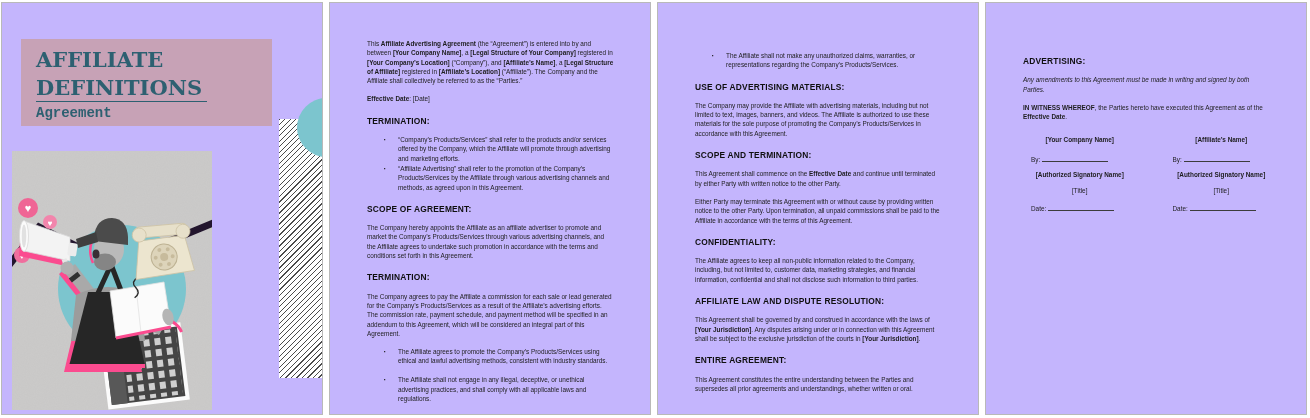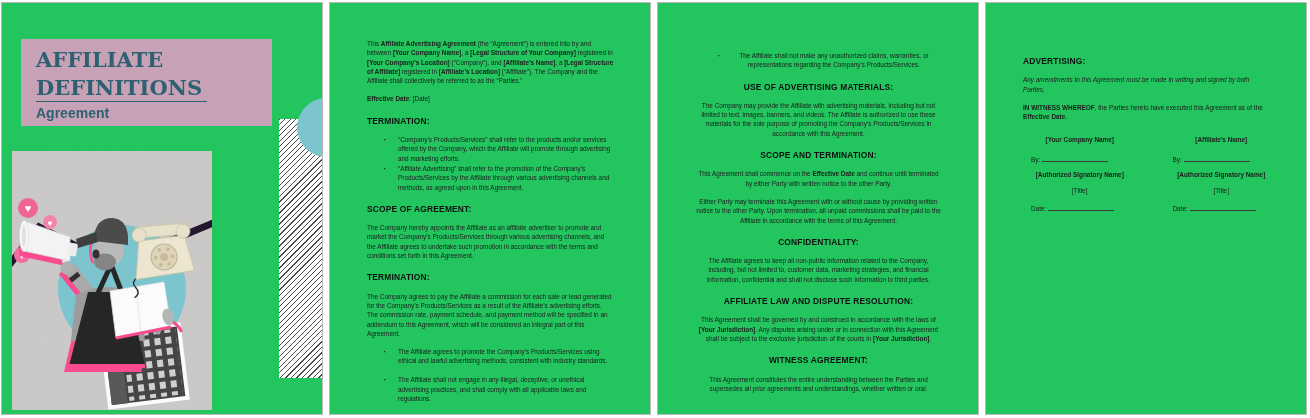--- a/index.html
+++ b/index.html
@@ -1,39 +1,39 @@
 <!DOCTYPE html>
 <html style="--banner-pink: #c7a2b6; --title-teal: #2d6071; --circle-teal: #7cc5ce; --accent-pink: #fb4b8f;"><head>
 <meta charset="utf-8">
 <style>
   html,body{margin:0;padding:0;background:#fff;}
   body{width:1310px;height:418px;overflow:hidden;font-family:"Liberation Sans",sans-serif;}
   .pages{display:flex;gap:6px;padding:2px 0 0 1px;align-items:flex-start;}
   .page{box-sizing:border-box;flex:0 0 auto;width:322px;height:413px;border:1px solid #b9b9b9;
-        background:#22c55e;position:relative;overflow:hidden;}
+        background:#c4b5fd;position:relative;overflow:hidden;}
 
   
   .cover-banner{position:absolute;left:19px;top:36px;width:251px;height:87px;
                 background:var(--banner-pink);padding:7px 0 0 15px;box-sizing:border-box;}
   .cover-title{font-family:"DejaVu Serif",serif;font-weight:bold;color:var(--title-teal);
                font-size:21px;line-height:28px;}
   .cover-title .underlined{display:inline-block;border-bottom:1.6px solid var(--title-teal);
                padding:0 5px 1px 0;line-height:25px;}
-  .cover-subtitle{font-family:Liberation Sans, sans-serif;font-weight:bold;color:var(--title-teal);
+  .cover-subtitle{font-family:Liberation Mono, monospace;font-weight:bold;color:var(--title-teal);
                font-size:14px;margin-top:3px;}
   .cover-stripes{position:absolute;left:277px;top:116px;width:45px;height:259px;
                background:repeating-linear-gradient(135deg,#4b4b4b 0px,#4b4b4b 0.9px,#ffffff 0.9px,#ffffff 3.9px);}
   .cover-circle{position:absolute;left:295px;top:95px;width:59px;height:59px;border-radius:50%;
                background:var(--circle-teal);}
   .cover-photo{position:absolute;left:10px;top:148px;width:200px;height:259px;display:block;}
 
   
   .doc-body{position:absolute;left:37px;right:36px;top:36px;font-size:6.4px;line-height:9.3px;
             color:#1d1d1d;text-align:left;}
-  .doc-body.pad-top{padding-top:12px;text-align:center;}
+  .doc-body.pad-top{padding-top:12px;}
   .doc-body.pad-top-sm{padding-top:5px;}
   .doc-p{margin:0 0 9px 0;}
   .doc-p.italic{font-style:italic;}
   .doc-h{font-weight:bold;font-size:8.4px;letter-spacing:0.2px;color:#0f0f0f;margin:13px 0 9px 0;}
   .doc-body > .doc-h:first-child{margin-top:0;}
   .doc-ul{margin:0 0 9px 0;}
   .doc-li{display:flex;padding-left:17px;margin:0 0 1px 0;}
   .doc-ul.spaced .doc-li{margin-bottom:9.5px;}
   .doc-li .bullet{flex:0 0 14px;font-size:4.6px;line-height:9.3px;}
   .doc-li .li-text{flex:1 1 auto;}
@@ -196,21 +196,21 @@
         </div>
         <div class="doc-h">USE OF ADVERTISING MATERIALS:</div>
         <p class="doc-p">The Company may provide the Affiliate with advertising materials, including but not limited to text, images, banners, and videos. The Affiliate is authorized to use these materials for the sole purpose of promoting the Company’s Products/Services in accordance with this Agreement.</p>
         <div class="doc-h">SCOPE AND TERMINATION:</div>
         <p class="doc-p"><span>This Agreement shall commence on the </span><span style="font-weight: bold;">Effective Date</span><span> and continue until terminated by either Party with written notice to the other Party.</span></p>
         <p class="doc-p">Either Party may terminate this Agreement with or without cause by providing written notice to the other Party. Upon termination, all unpaid commissions shall be paid to the Affiliate in accordance with the terms of this Agreement.</p>
         <div class="doc-h">CONFIDENTIALITY:</div>
         <p class="doc-p">The Affiliate agrees to keep all non-public information related to the Company, including, but not limited to, customer data, marketing strategies, and financial information, confidential and shall not disclose such information to third parties.</p>
         <div class="doc-h">AFFILIATE LAW AND DISPUTE RESOLUTION:</div>
         <p class="doc-p"><span>This Agreement shall be governed by and construed in accordance with the laws of </span><span style="font-weight: bold;">[Your Jurisdiction]</span><span>. Any disputes arising under or in connection with this Agreement shall be subject to the exclusive jurisdiction of the courts in </span><span style="font-weight: bold;">[Your Jurisdiction]</span><span>.</span></p>
-        <div class="doc-h">WITNESS AGREEMENT:</div>
+        <div class="doc-h">ENTIRE AGREEMENT:</div>
         <p class="doc-p">This Agreement constitutes the entire understanding between the Parties and supersedes all prior agreements and understandings, whether written or oral.</p>
       </div>
   </section>
 
   <section class="page">
     <div class="doc-body pad-top-sm">
       <div>
           <div class="doc-h">ADVERTISING:</div>
           <p class="doc-p italic">Any amendments to this Agreement must be made in writing and signed by both Parties.</p>
           <p class="doc-p"><span style="font-weight: bold;">IN WITNESS WHEREOF</span><span>, the Parties hereto have executed this Agreement as of the </span><span style="font-weight: bold;">Effective Date</span><span>.</span></p>

